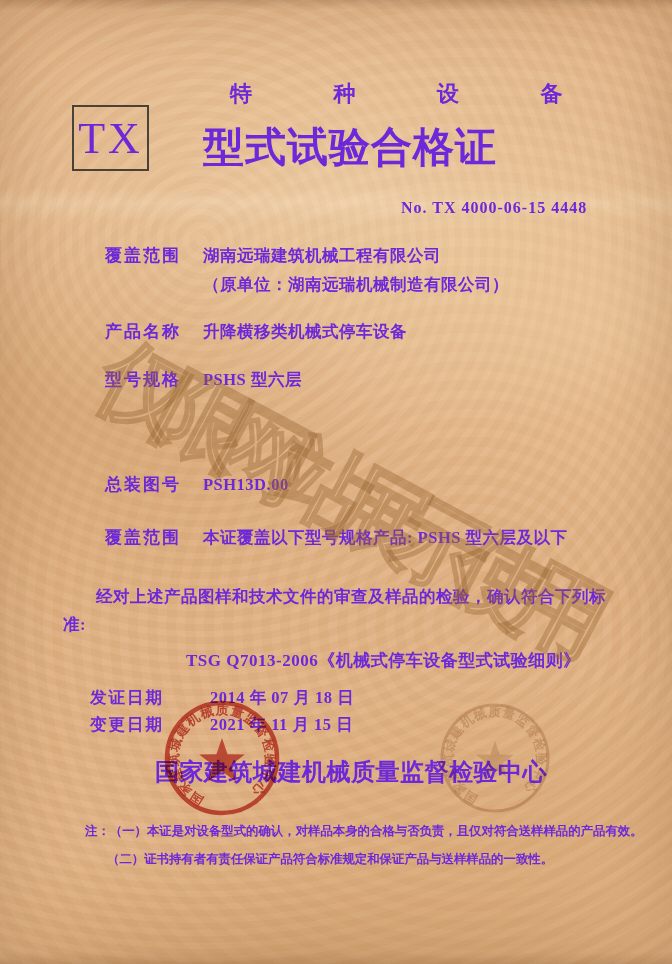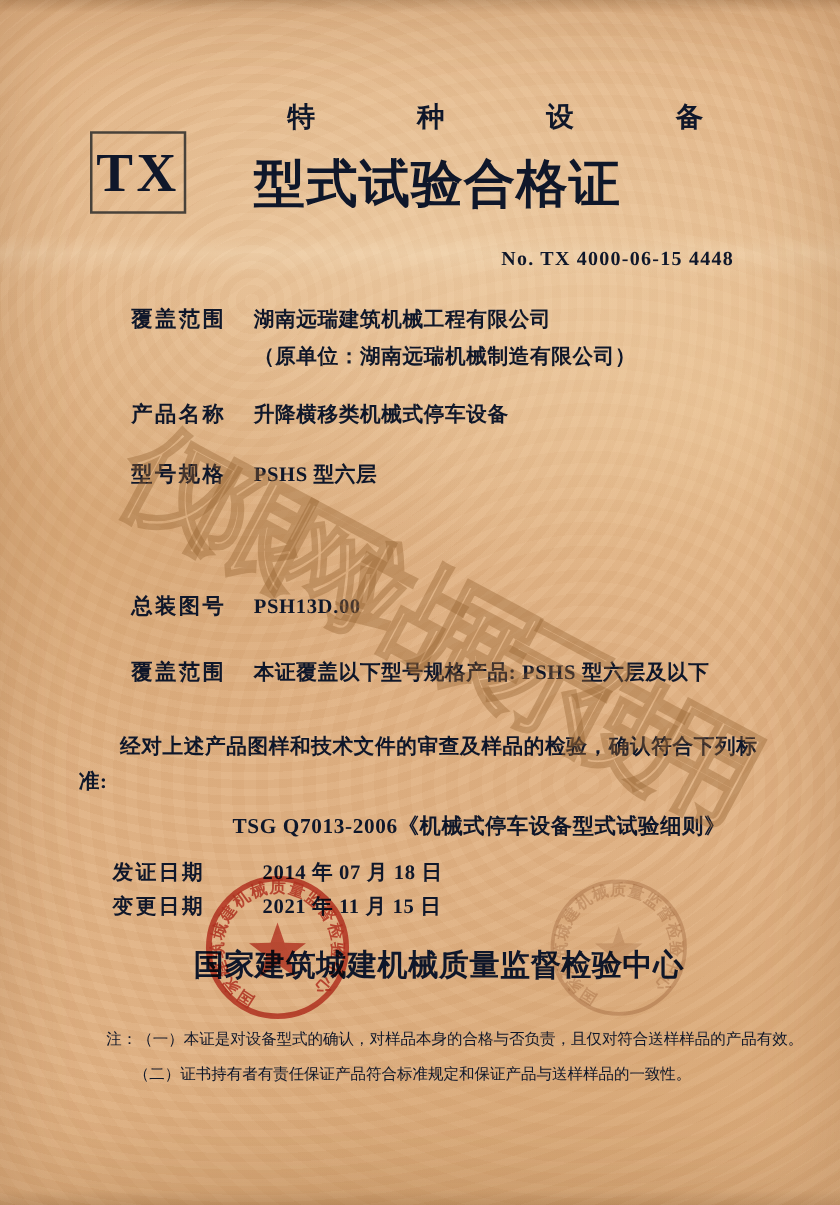--- a/index.html
+++ b/index.html
@@ -17,45 +17,45 @@
       radial-gradient(ellipse 430px 280px at 10% 44%, rgba(198,148,94,.30), transparent 72%),
       radial-gradient(ellipse 520px 240px at 80% 88%, rgba(203,152,97,.28), transparent 72%),
       radial-gradient(ellipse 600px 170px at 45% 100%, rgba(188,138,84,.32), transparent 75%),
       repeating-radial-gradient(circle at 30% 25%, rgba(255,242,218,.05) 0 6px, rgba(172,126,80,.05) 6px 13px),
       repeating-radial-gradient(circle at 70% 65%, rgba(255,242,218,.04) 0 9px, rgba(172,126,80,.045) 9px 19px),
       linear-gradient(180deg, rgba(130,88,50,.30) 0, rgba(130,88,50,0) 10px),
       linear-gradient(0deg, rgba(130,88,50,.25) 0, rgba(130,88,50,0) 12px),
       linear-gradient(180deg, transparent 19.5%, rgba(255,241,216,.22) 21%, transparent 23%);
     box-shadow: inset 0 0 70px rgba(118,74,38,.22);
   }
-  .ink{color:#0f172a;}
+  .ink{color:#6d28d9;}
   .abs{position:absolute;white-space:nowrap;}
   .badge{
     left:72px;top:105px;width:73px;height:62px;
     border:2px solid #48423a;
     display:flex;align-items:center;justify-content:center;
-    font-size:44px;font-weight:700;letter-spacing:3px;
+    font-size:44px;font-weight:400;letter-spacing:3px;
   }
   .super-title{left:230px;top:79px;font-size:22px;font-weight:700;letter-spacing:38px;}
   .main-title{left:203px;top:120px;font-size:41px;font-weight:700;letter-spacing:1px;}
   .cert-no{left:401px;top:199px;font-size:16px;letter-spacing:1px;font-weight:600;}
   .row{left:105px;font-size:16.5px;font-weight:600;}
   .lbl{display:inline-block;width:98px;letter-spacing:2px;font-size:17px;}
   .val{letter-spacing:.5px;margin-top:16px;}
   .subval{left:203px;font-size:16.5px;font-weight:600;letter-spacing:.5px;text-align:center;}
   .statement{
     left:63px;top:583px;width:556px;font-size:16.5px;font-weight:600;
     line-height:1.72;text-indent:2em;letter-spacing:.5px;white-space:normal;
   }
   .standard-line{left:186px;top:649px;font-size:17px;font-weight:600;letter-spacing:.5px;}
   .daterow{left:90px;font-size:16.5px;font-weight:600;}
   .dlbl{display:inline-block;width:120px;letter-spacing:2px;}
   .authority{left:0;top:756px;width:672px;text-align:center;padding-left:30px;box-sizing:border-box;
     font-size:24px;font-weight:700;letter-spacing:.5px;}
-  .note{font-size:12.4px;font-weight:400;letter-spacing:0;}
+  .note{font-size:12.4px;font-weight:700;letter-spacing:0;}
   .note1{left:85px;top:823px;}
   .note2{left:107px;top:851px;}
   .watermark{
     left:127px;top:329px;z-index:6;
     font-size:92px;font-weight:700;line-height:1;letter-spacing:-25px;
     transform:rotate(28deg);transform-origin:0 0;
     color:transparent;-webkit-text-stroke:2.2px rgba(150,100,50,.40);
     pointer-events:none;
   }
   .seal{z-index:8;mix-blend-mode:multiply;}

